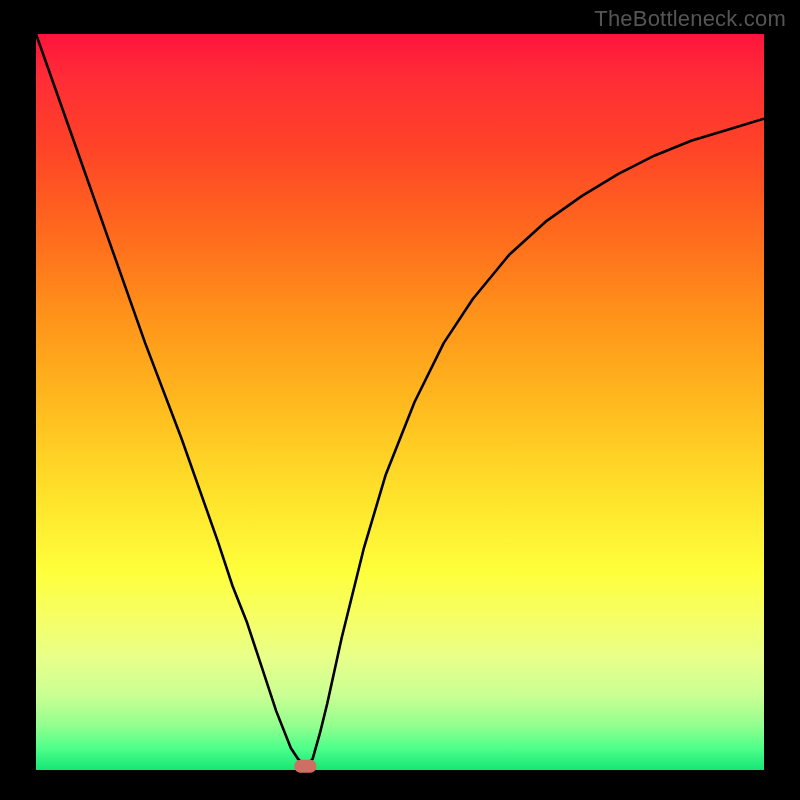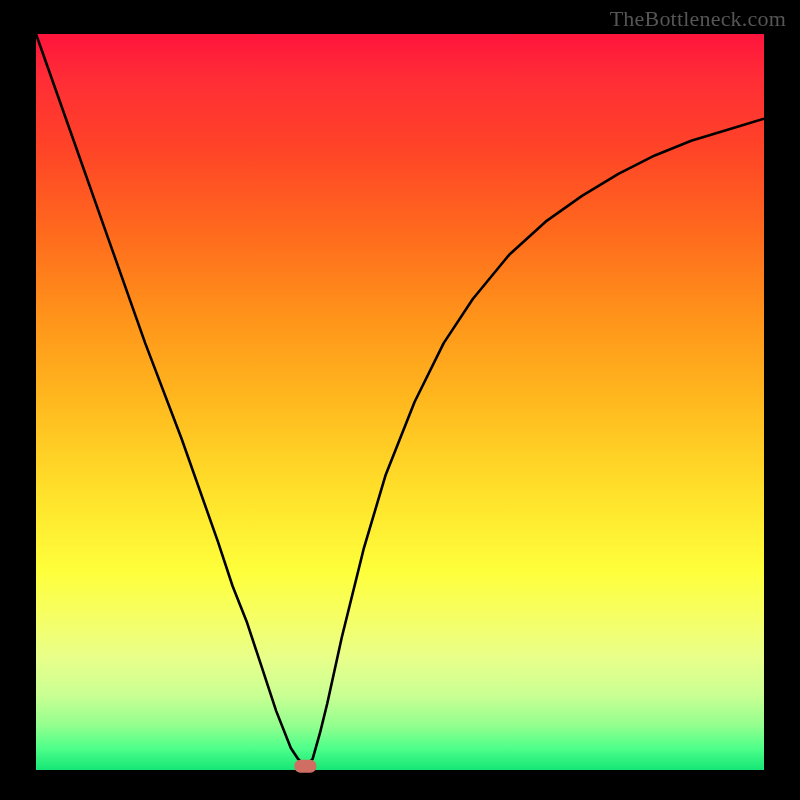--- a/index.html
+++ b/index.html
@@ -20,21 +20,20 @@
   .watermark {
     position: absolute;
     top: 6px;
     right: 14px;
     color: #555;
     font-size: 22px;
     font-weight: 500;
     letter-spacing: 0.2px;
     z-index: 5;
     user-select: none;
-    font-family: Liberation Serif, serif;
   }
   svg.chart {
     position: absolute;
     top: 0;
     left: 0;
   }
 </style>
 </head>
 <body>
 

